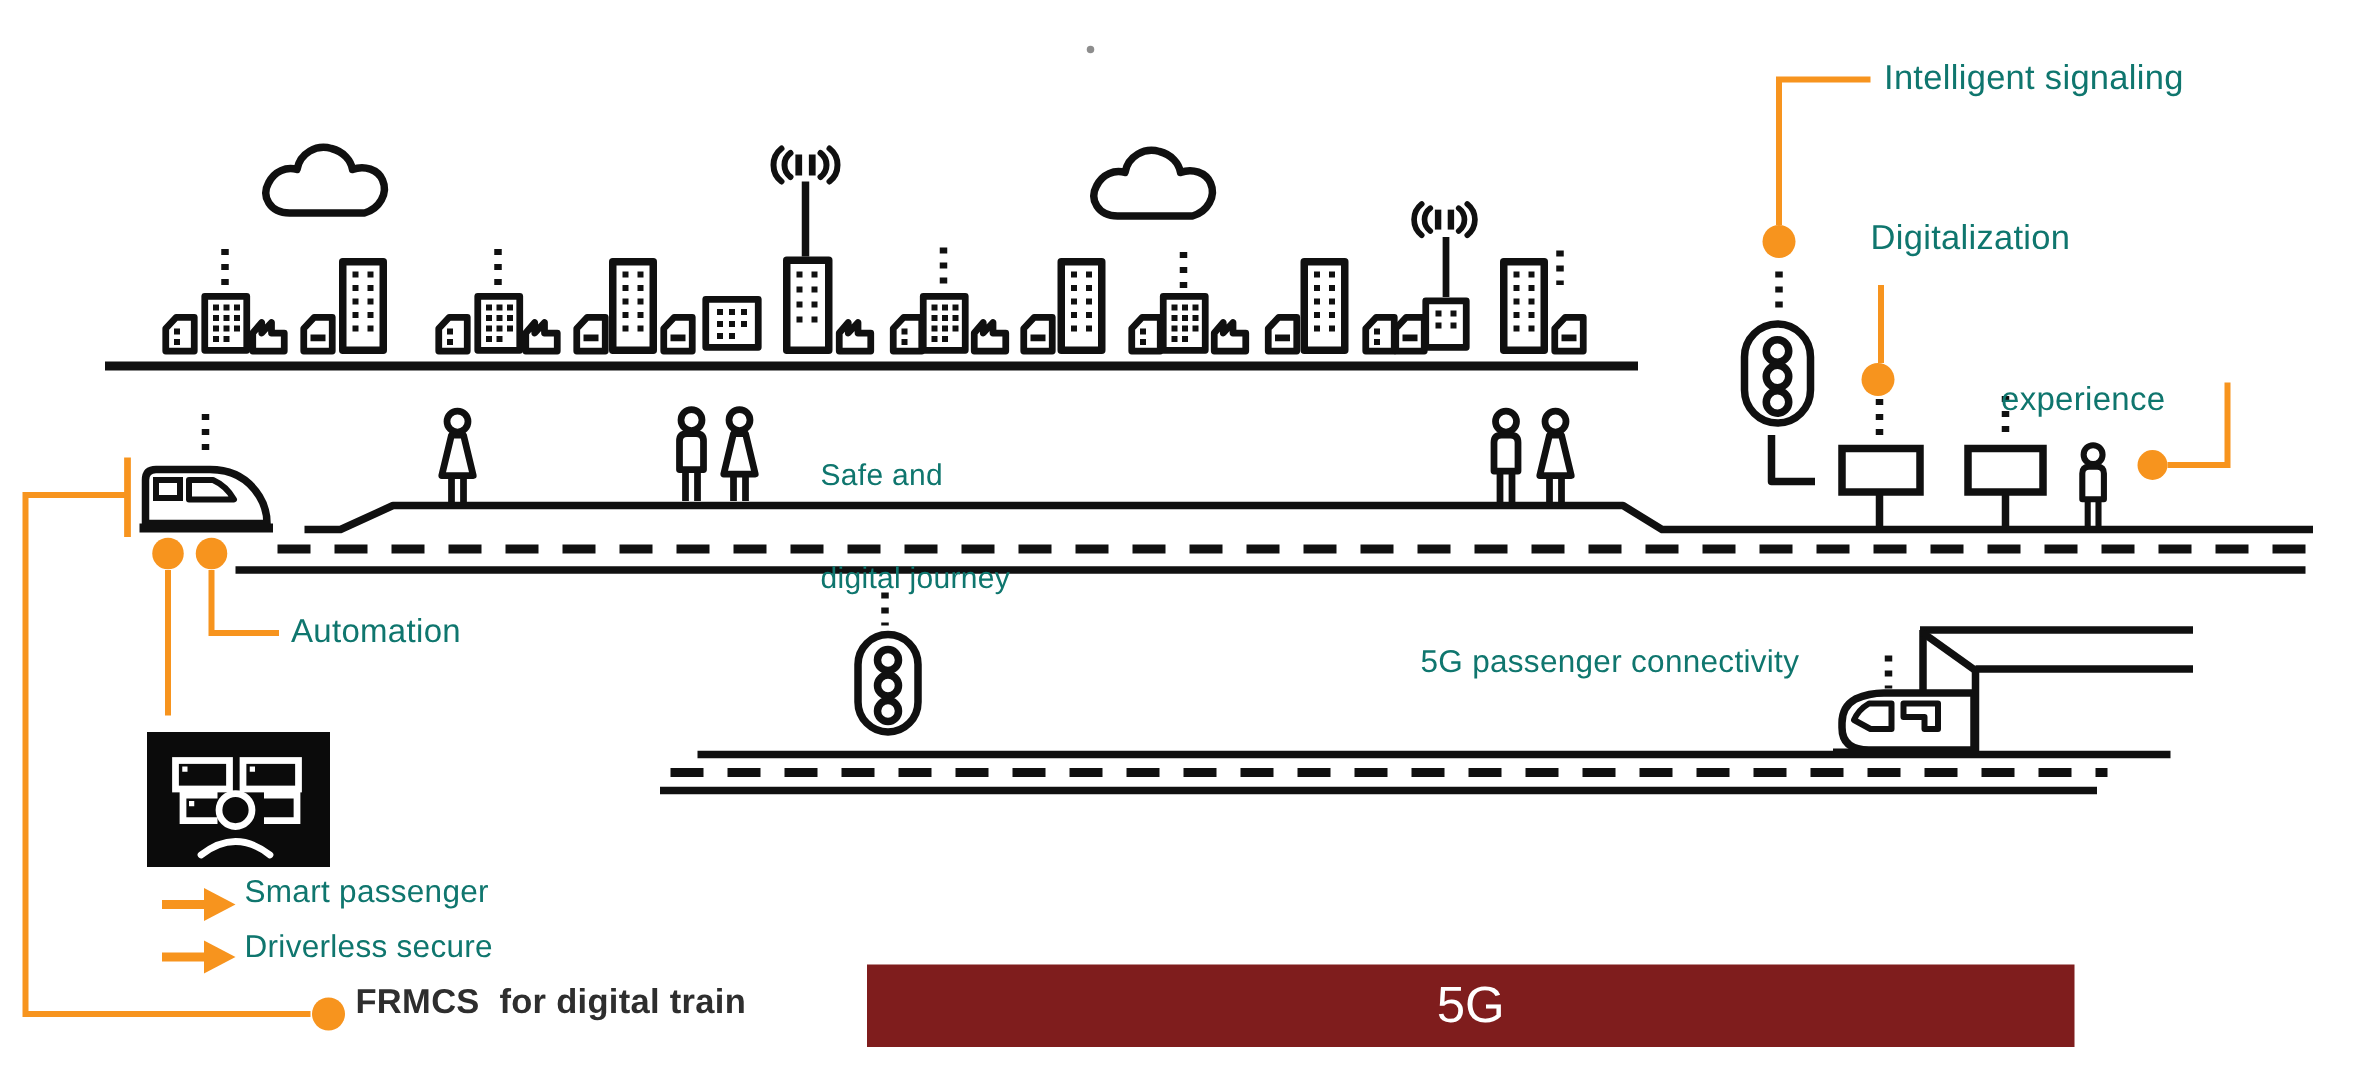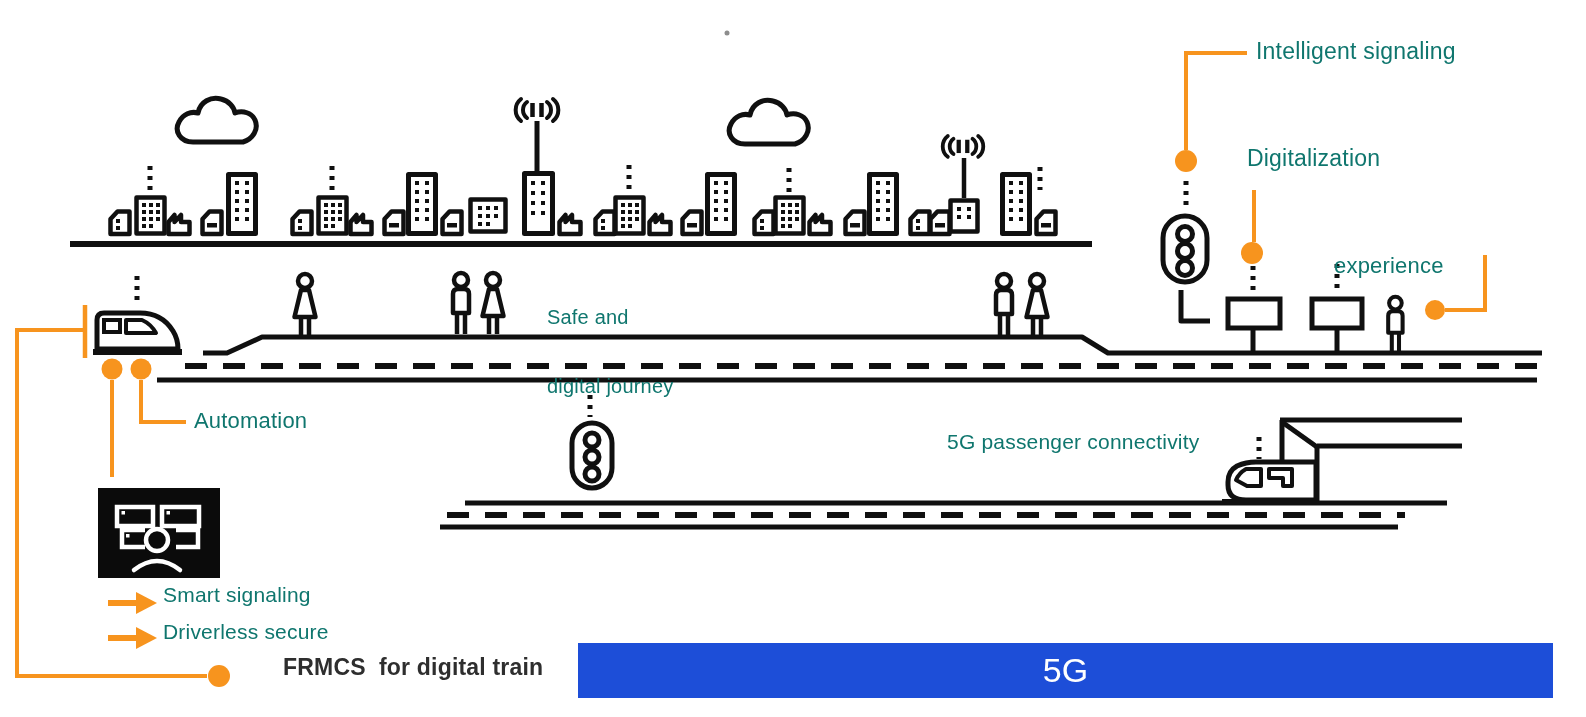--- a/index.html
+++ b/index.html
@@ -13,25 +13,25 @@
     letter-spacing:.2px;
   }
   .lbl-intelligent-signaling{left:1256px;top:38px;font-size:23px;}
   .lbl-digitalization{left:1247px;top:145px;font-size:23px;}
   .lbl-seamless{left:1334px;top:191px;font-size:22px;line-height:30px;}
   .lbl-safe{left:532px;top:260px;font-size:20px;line-height:23px;margin-left:15px;}
   .lbl-automation{left:194px;top:408px;font-size:22px;}
   .lbl-intelligent-operation{left:226px;top:530px;font-size:22px;}
   .lbl-smart-monitoring{left:163px;top:583px;font-size:21px;}
   .lbl-driverless-train{left:163px;top:620px;font-size:21px;}
-  .lbl-frmcs{left:237px;top:654px;font-size:23px;font-weight:600;color:#2e2e2e;margin-left:46px;}
+  .lbl-frmcs{left:237px;top:654px;font-size:23px;font-weight:600;color:#2e2e2e;}
   .lbl-5g-connectivity{left:947px;top:430px;font-size:21px;}
   .banner{
-    position:absolute;left:578px;top:643px;width:975px;height:55px;
-    background:#1d4ed8;display:flex;align-items:center;justify-content:center;
+    position:absolute;left:578px;top:643px;width:805px;height:55px;
+    background:#7f1d1d;display:flex;align-items:center;justify-content:center;
   }
   .banner span{color:#ffffff;font-size:34px;}
 </style>
 </head>
 <body>
 
 <div class="stage">
 
 <svg class="art" width="1586" height="717" viewBox="0 0 1586 717">
   <defs>
@@ -305,21 +305,21 @@
 <div class="lbl lbl-intelligent-signaling">Intelligent signaling</div>
 <div class="lbl lbl-digitalization">Digitalization</div>
 <div class="lbl lbl-seamless">
   <div>experience</div>
 </div>
 <div class="lbl lbl-safe">
   <div>Safe and</div>
   <div>digital journey</div>
 </div>
 <div class="lbl lbl-automation">Automation</div>
-<div class="lbl lbl-smart-monitoring">Smart signaling</div>
+<div class="lbl lbl-smart-monitoring">Smart passenger</div>
 <div class="lbl lbl-driverless-train">Driverless secure</div>
 <div class="lbl lbl-frmcs">FRMCS  for digital train</div>
 <div class="lbl lbl-5g-connectivity">5G passenger connectivity</div>
 
 <div class="banner">
   <span>5G</span>
 </div>
 
 </div>
 

